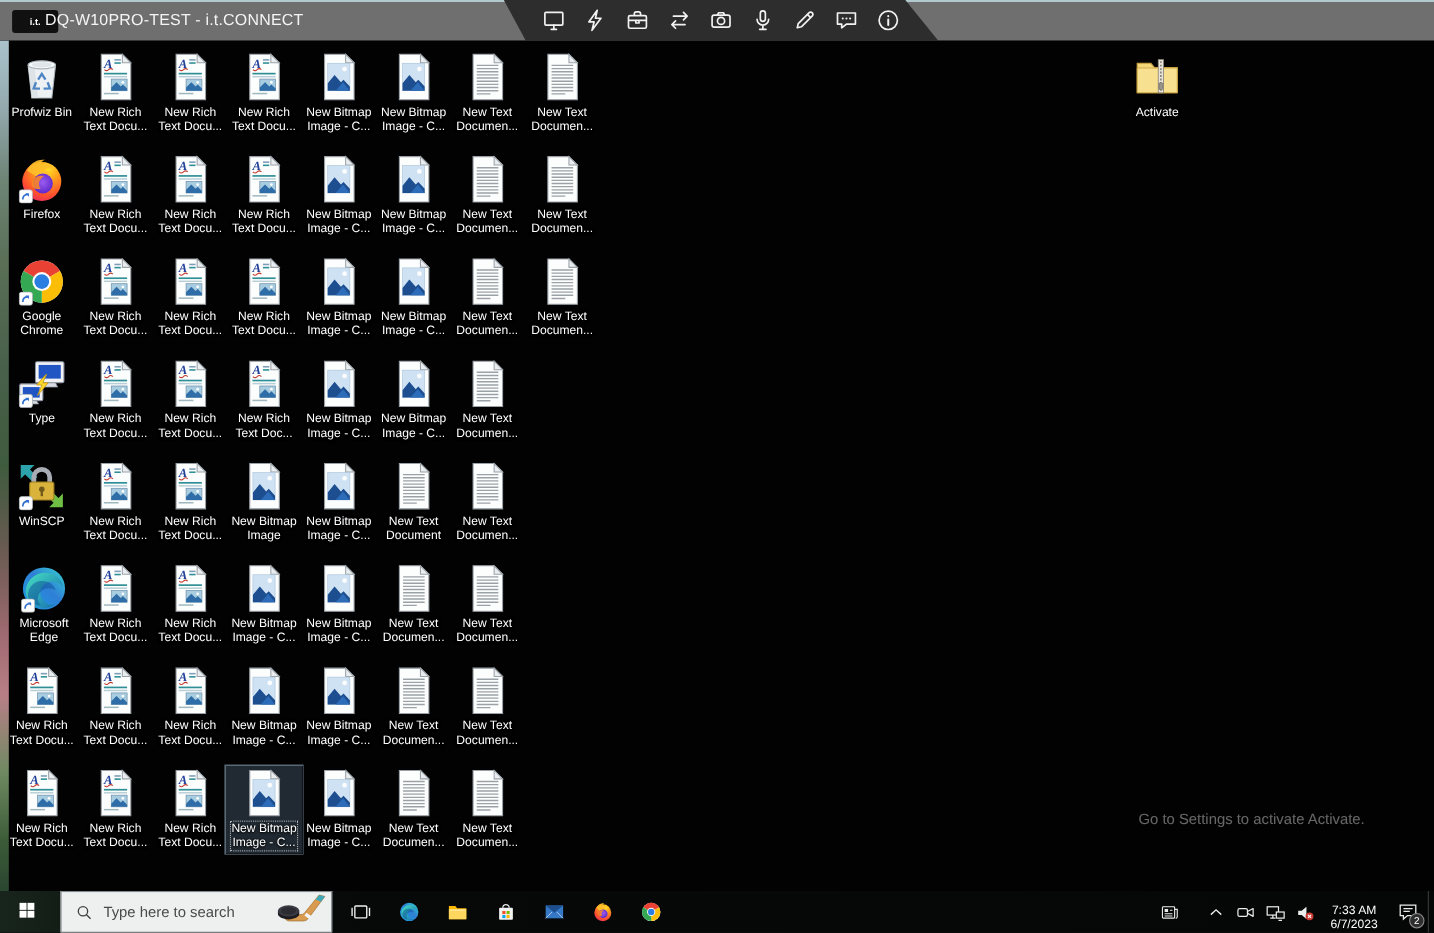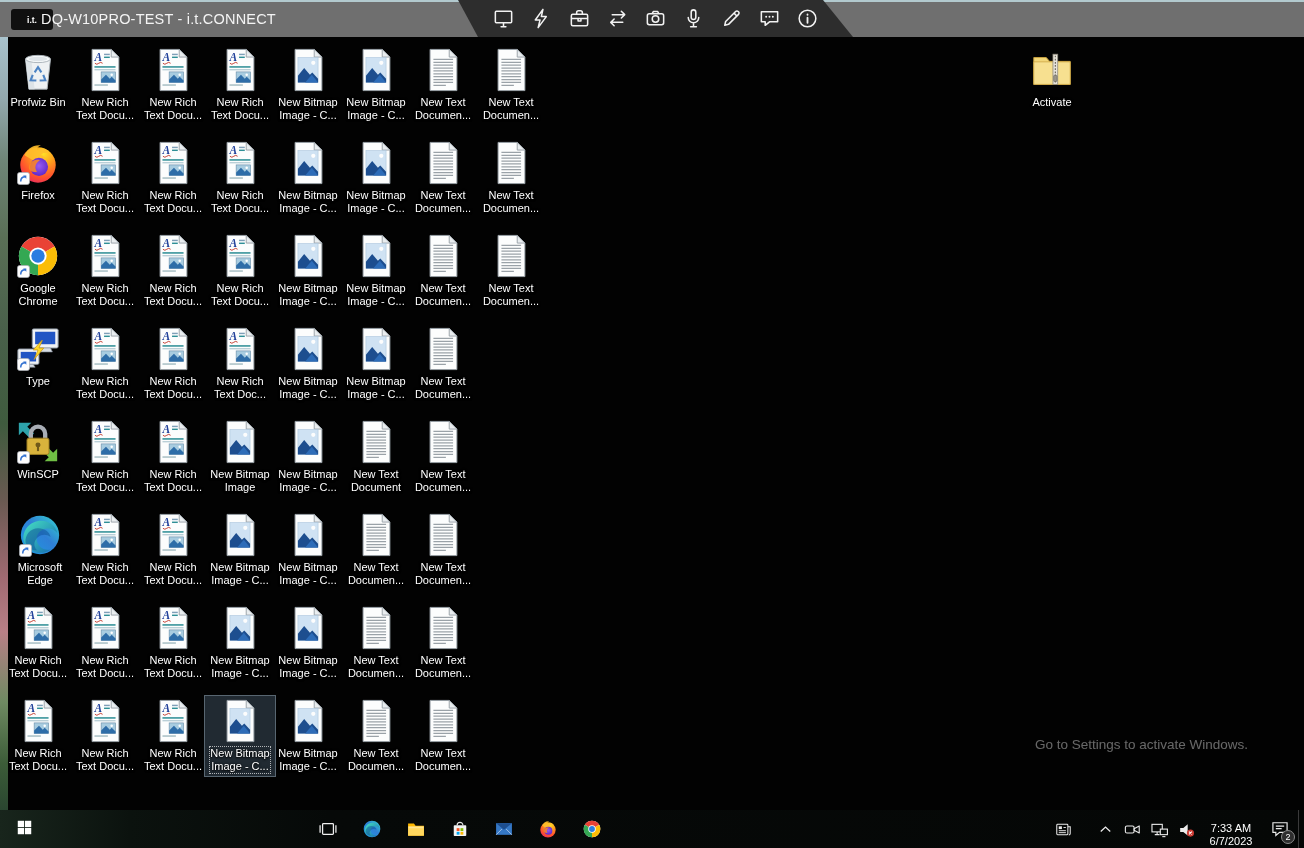--- a/index.html
+++ b/index.html
@@ -1164,36 +1164,55 @@
               <path d="M5 15.5h38v23.5H5z" fill="#f7e090" stroke="#c9a23f" stroke-width=".8"></path>
               <rect x="25" y="7.5" width="5" height="31.5" fill="#e8e4da" stroke="#8a8578" stroke-width=".8"></rect>
               <path d="M27.5 9v28" stroke="#6b675c" stroke-width="1.2" stroke-dasharray="1.8 1.5"></path>
               <rect x="25.7" y="29.5" width="3.6" height="6.5" rx="1" fill="#9a958a" stroke="#6b675c" stroke-width=".6"></rect>
             </svg>
           </span>
           <div class="lbl">Activate</div>
         </div>
       </div>
     <div class="watermark">
-      <div class="wm2">Go to Settings to activate Windows.</div>
+      <div class="wm2">Go to Settings to activate Activate.</div>
     </div>
   </div>
 
   <div class="taskbar">
     <button class="start">
       <span><svg viewBox="0 0 24 24">
             <g fill="#fff">
               <rect x="2.5" y="2.5" width="9" height="9"></rect>
               <rect x="12.7" y="2.5" width="8.8" height="9"></rect>
               <rect x="2.5" y="12.7" width="9" height="8.8"></rect>
               <rect x="12.7" y="12.7" width="8.8" height="8.8"></rect>
             </g>
           </svg></span>
     </button>
 
+    <div class="search">
+      <span class="mag">
+          <svg viewBox="0 0 24 24">
+            <circle cx="10.5" cy="10.5" r="6" fill="none" stroke="#3f3f3f" stroke-width="1.7"></circle>
+            <path d="M15 15l5.2 5.2" stroke="#3f3f3f" stroke-width="1.7"></path>
+          </svg>
+        </span>
+      <input type="text" placeholder="Type here to search" style="">
+      <span class="hockey">
+          <svg viewBox="0 0 52 34">
+        <path d="M48 2L33 22c-1.6 2.1-3.1 3-5.6 3H15c-2.6 0-4.2-1.2-4.2-3s1.6-3 4.2-3h10.6c1.6 0 2.6-.6 3.6-2L42.6.6z" fill="#d99b50" stroke="#9c6a28" stroke-width=".6"></path>
+        <path d="M42.6.6L48 2l-3.6 4.9-5-2z" fill="#3fa8b8"></path>
+        <path d="M30.8 17.2l4.4 3.2-2 2.7-4.4-3.2z" fill="#f4f4f4"></path>
+        <path d="M4 15.5v2.8c0 2.9 4.5 5.2 10 5.2s10-2.3 10-5.2v-2.8z" fill="#1d1d21"></path>
+        <ellipse cx="14" cy="15.5" rx="10" ry="5.2" fill="#3a3a42"></ellipse>
+        <ellipse cx="14" cy="15.5" rx="7" ry="3.4" fill="#2b2b31"></ellipse>
+      </svg>
+        </span>
+    </div>
 
     <div class="tb-buttons" id="tbButtons">
         <button class="tb-btn">
           <span class="tb-ic">
             <svg viewBox="0 0 24 24">
               <g stroke="#f0f0f0" stroke-width="1.5" fill="none">
                 <rect x="5.5" y="5.5" width="13" height="13" rx="1"></rect>
                 <path d="M2.5 7.5v9M21.5 7.5v9"></path>
               </g>
             </svg>

